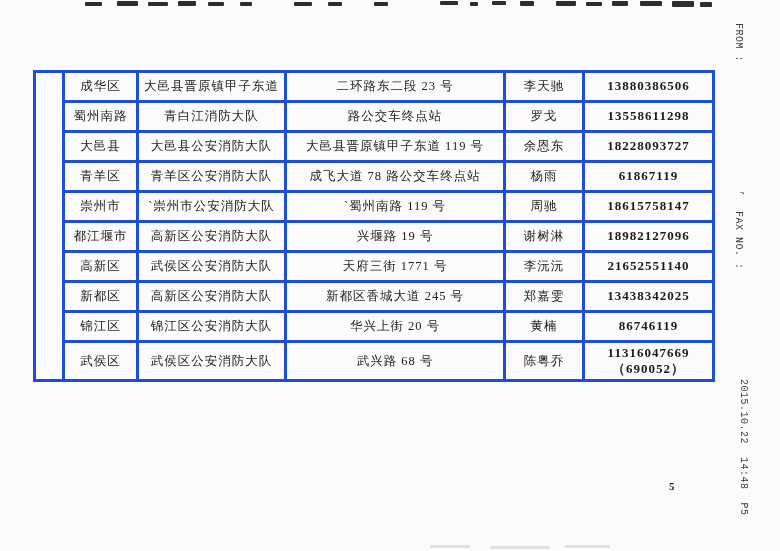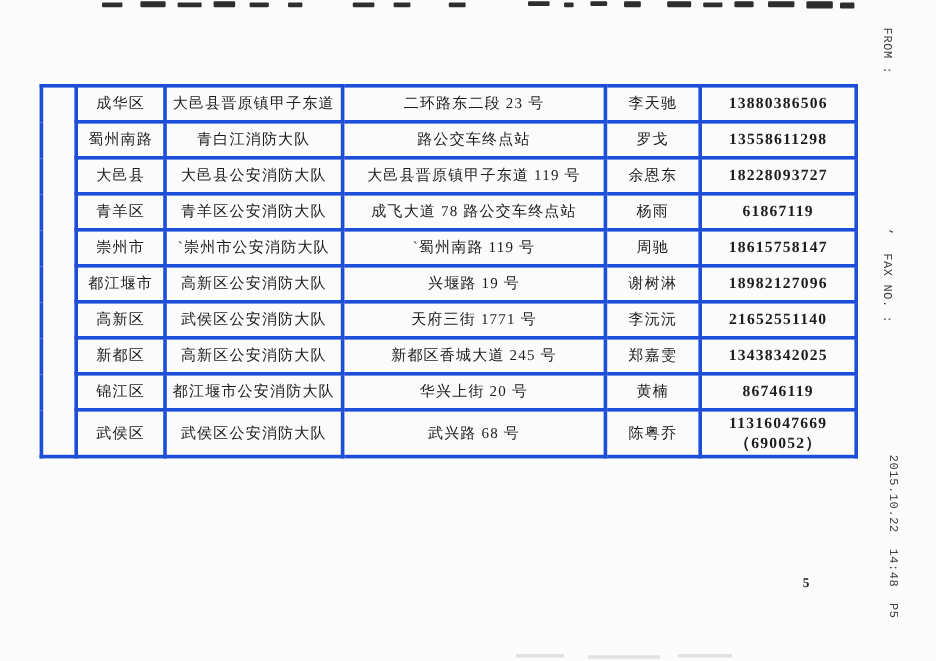--- a/index.html
+++ b/index.html
@@ -154,21 +154,21 @@
           <td>新都区</td>
           <td>高新区公安消防大队</td>
           <td>新都区香城大道 245 号</td>
           <td>郑嘉雯</td>
           <td class="phone">
             <div>13438342025</div>
           </td>
         </tr>
         <tr>
           <td>锦江区</td>
-          <td>都江堰市公安消防大队</td>
+          <td>锦江区公安消防大队</td>
           <td>华兴上街 20 号</td>
           <td>黄楠</td>
           <td class="phone">
             <div>86746119</div>
           </td>
         </tr>
         <tr>
           <td>武侯区</td>
           <td>武侯区公安消防大队</td>
           <td>武兴路 68 号</td>

